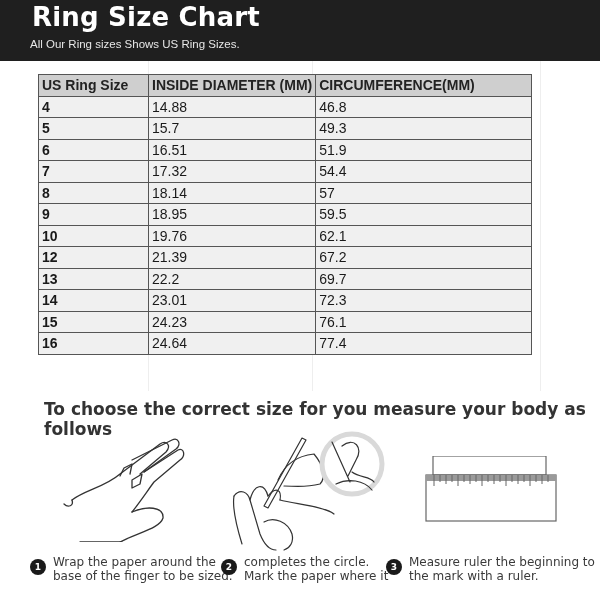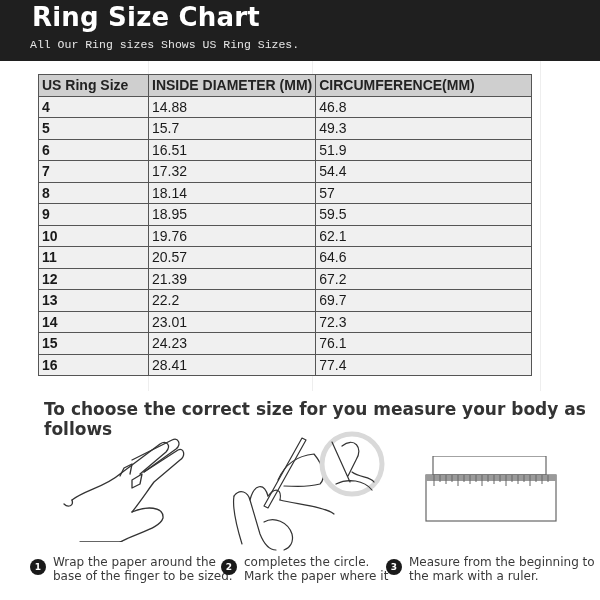--- a/index.html
+++ b/index.html
@@ -10,21 +10,21 @@
     position: absolute; left: 0; top: 0; width: 600px; height: 61px;
     background: #1f1f1f;
   }
   .header-title {
     position: absolute; left: 32px; top: 2px;
     font-family: "DejaVu Sans", sans-serif; font-weight: bold;
     font-size: 26px; color: #ffffff; letter-spacing: 0.2px;
   }
   .header-sub {
     position: absolute; left: 30px; top: 38px;
-    font-family: Liberation Mono, monospace; font-size: 11.5px; color: #e6e6e6;
+    font-family: Liberation Sans, sans-serif; font-size: 11.5px; color: #e6e6e6;
   }
 
   .sheet-gridlines { position: absolute; left: 0; top: 61px; width: 600px; height: 330px; }
   .gl-v { position: absolute; top: 0; width: 1px; height: 330px; background: #eeeeee; }
 
   .size-table {
     position: absolute; left: 38px; top: 74px;
     border-collapse: collapse;
     font-family: "Liberation Sans", sans-serif;
     padding-left: 40px;
@@ -118,25 +118,20 @@
         <td class="c-size">9</td>
         <td>18.95</td>
         <td>59.5</td>
       </tr>
     <tr>
         <td class="c-size">10</td>
         <td>19.76</td>
         <td>62.1</td>
       </tr>
     <tr>
-        <td class="c-size">11</td>
-        <td>20.57</td>
-        <td>64.6</td>
-      </tr>
-    <tr>
         <td class="c-size">12</td>
         <td>21.39</td>
         <td>67.2</td>
       </tr>
     <tr>
         <td class="c-size">13</td>
         <td>22.2</td>
         <td>69.7</td>
       </tr>
     <tr>
@@ -144,21 +139,21 @@
         <td>23.01</td>
         <td>72.3</td>
       </tr>
     <tr>
         <td class="c-size">15</td>
         <td>24.23</td>
         <td>76.1</td>
       </tr>
     <tr>
         <td class="c-size">16</td>
-        <td>28.41</td>
+        <td>24.64</td>
         <td>77.4</td>
       </tr>
   </tbody>
 </table>
 
 <div class="instructions">To choose the correct size for you measure your body as follows</div>
 
 <div class="illus" style="left:60px; top:432px;">
   <svg width="130" height="110" viewBox="0 0 130 110" fill="none" stroke="#333" stroke-width="1.3" stroke-linecap="round" stroke-linejoin="round">
     <path d="M12 68 C25 58 45 55 60 42 L100 12 C106 8 112 13 106 20 L80 42"></path>
@@ -227,16 +222,16 @@
 <div class="step" style="left:221px;">
   <div class="step-num">2</div>
   <div class="step-text">
     <div>completes the circle.</div>
     <div>Mark the paper where it</div>
   </div>
 </div>
 <div class="step" style="left:386px;">
   <div class="step-num">3</div>
   <div class="step-text">
-    <div>Measure from the beginning to</div>
+    <div>Measure ruler the beginning to</div>
     <div>the mark with a ruler.</div>
   </div>
 </div>
 
 </body></html>

